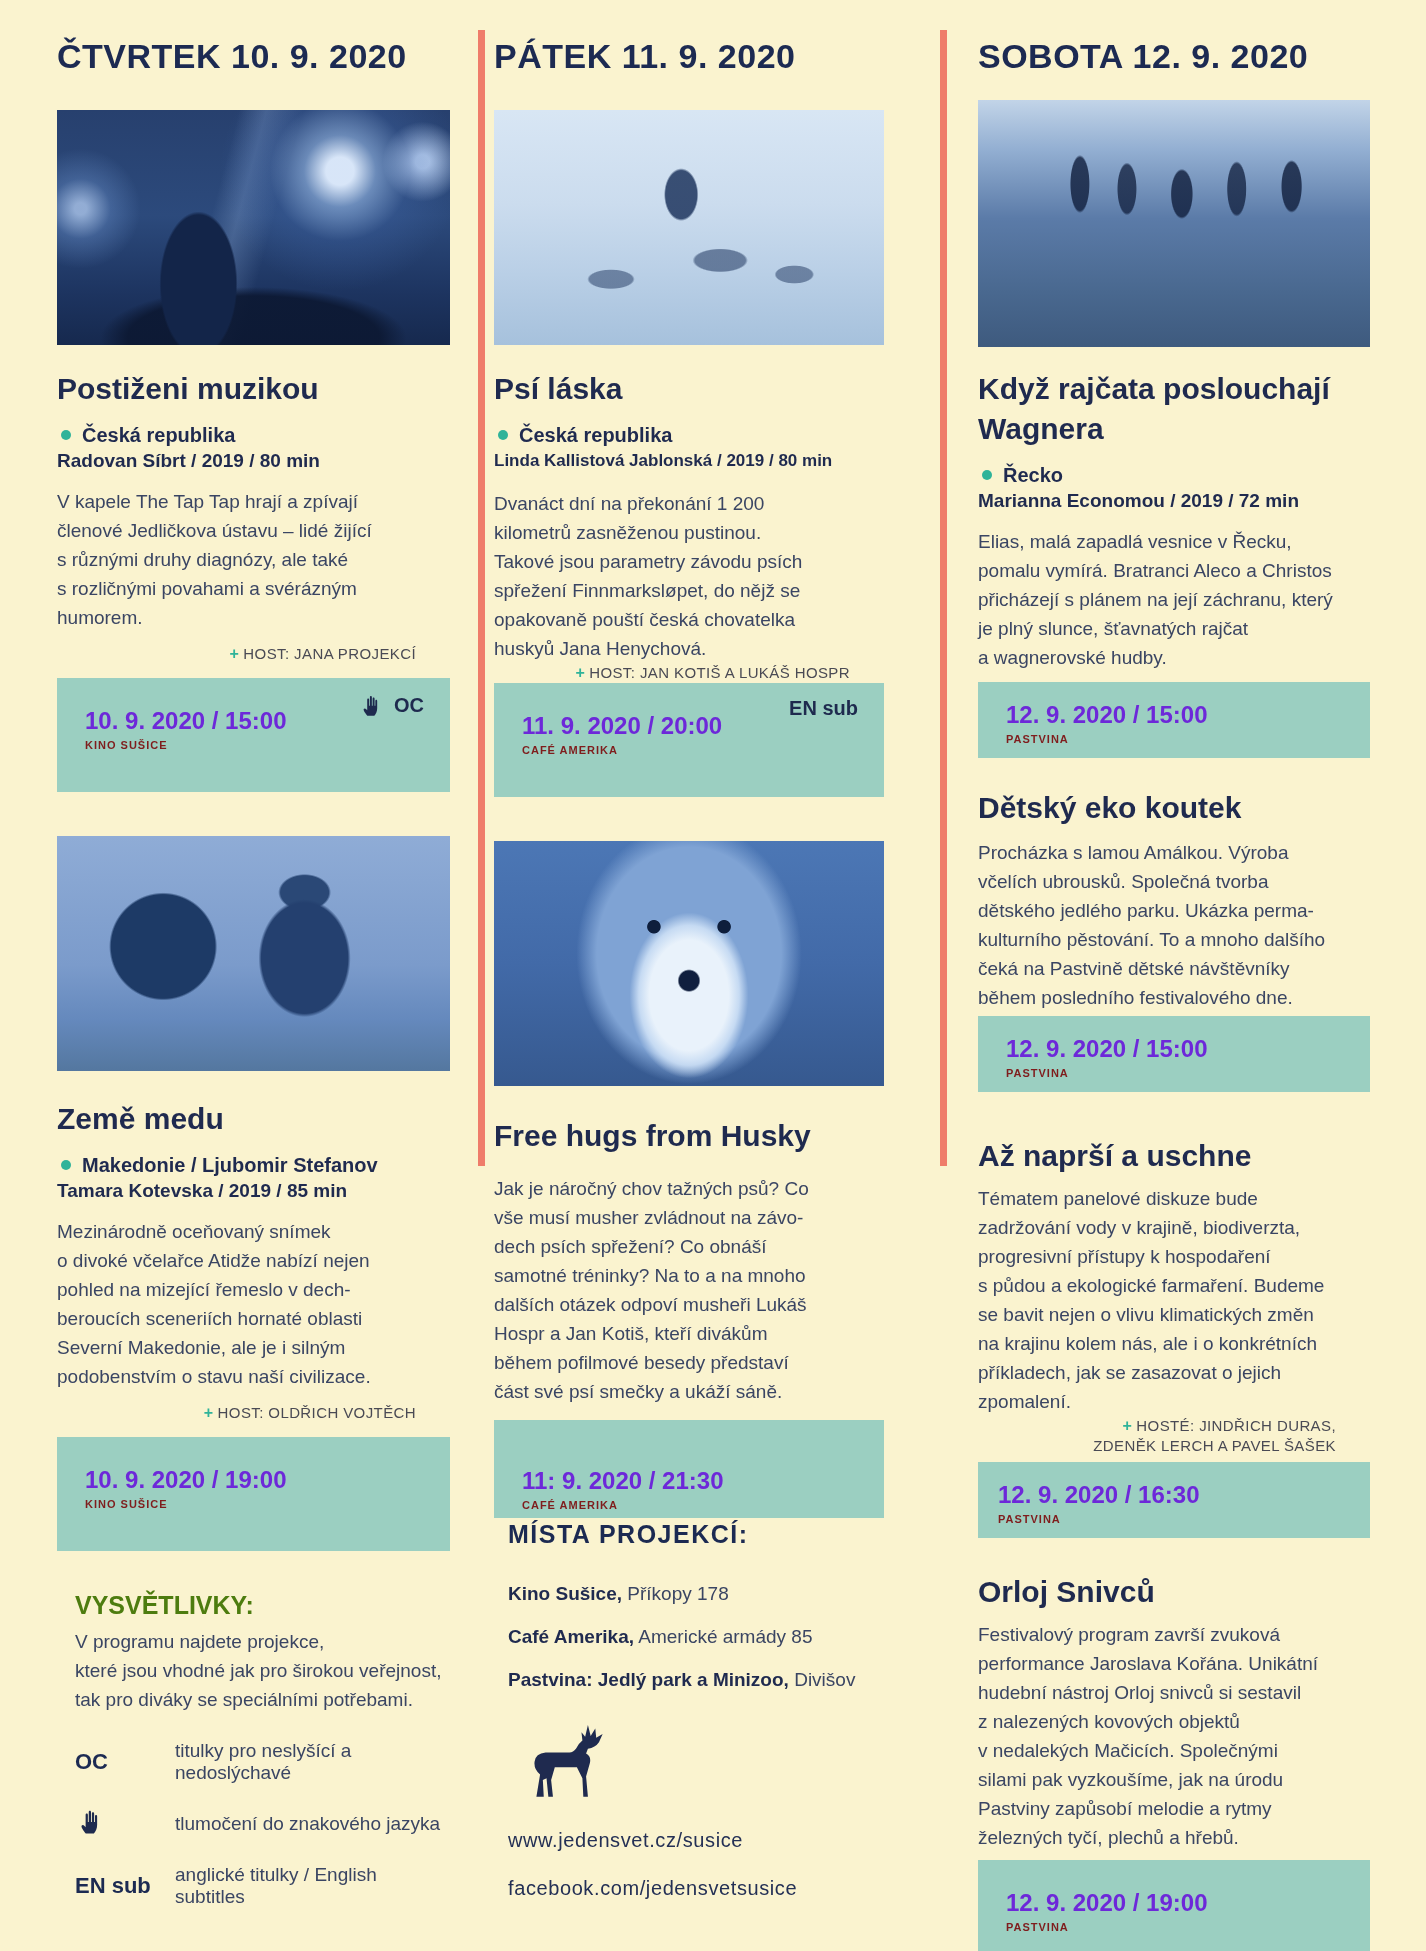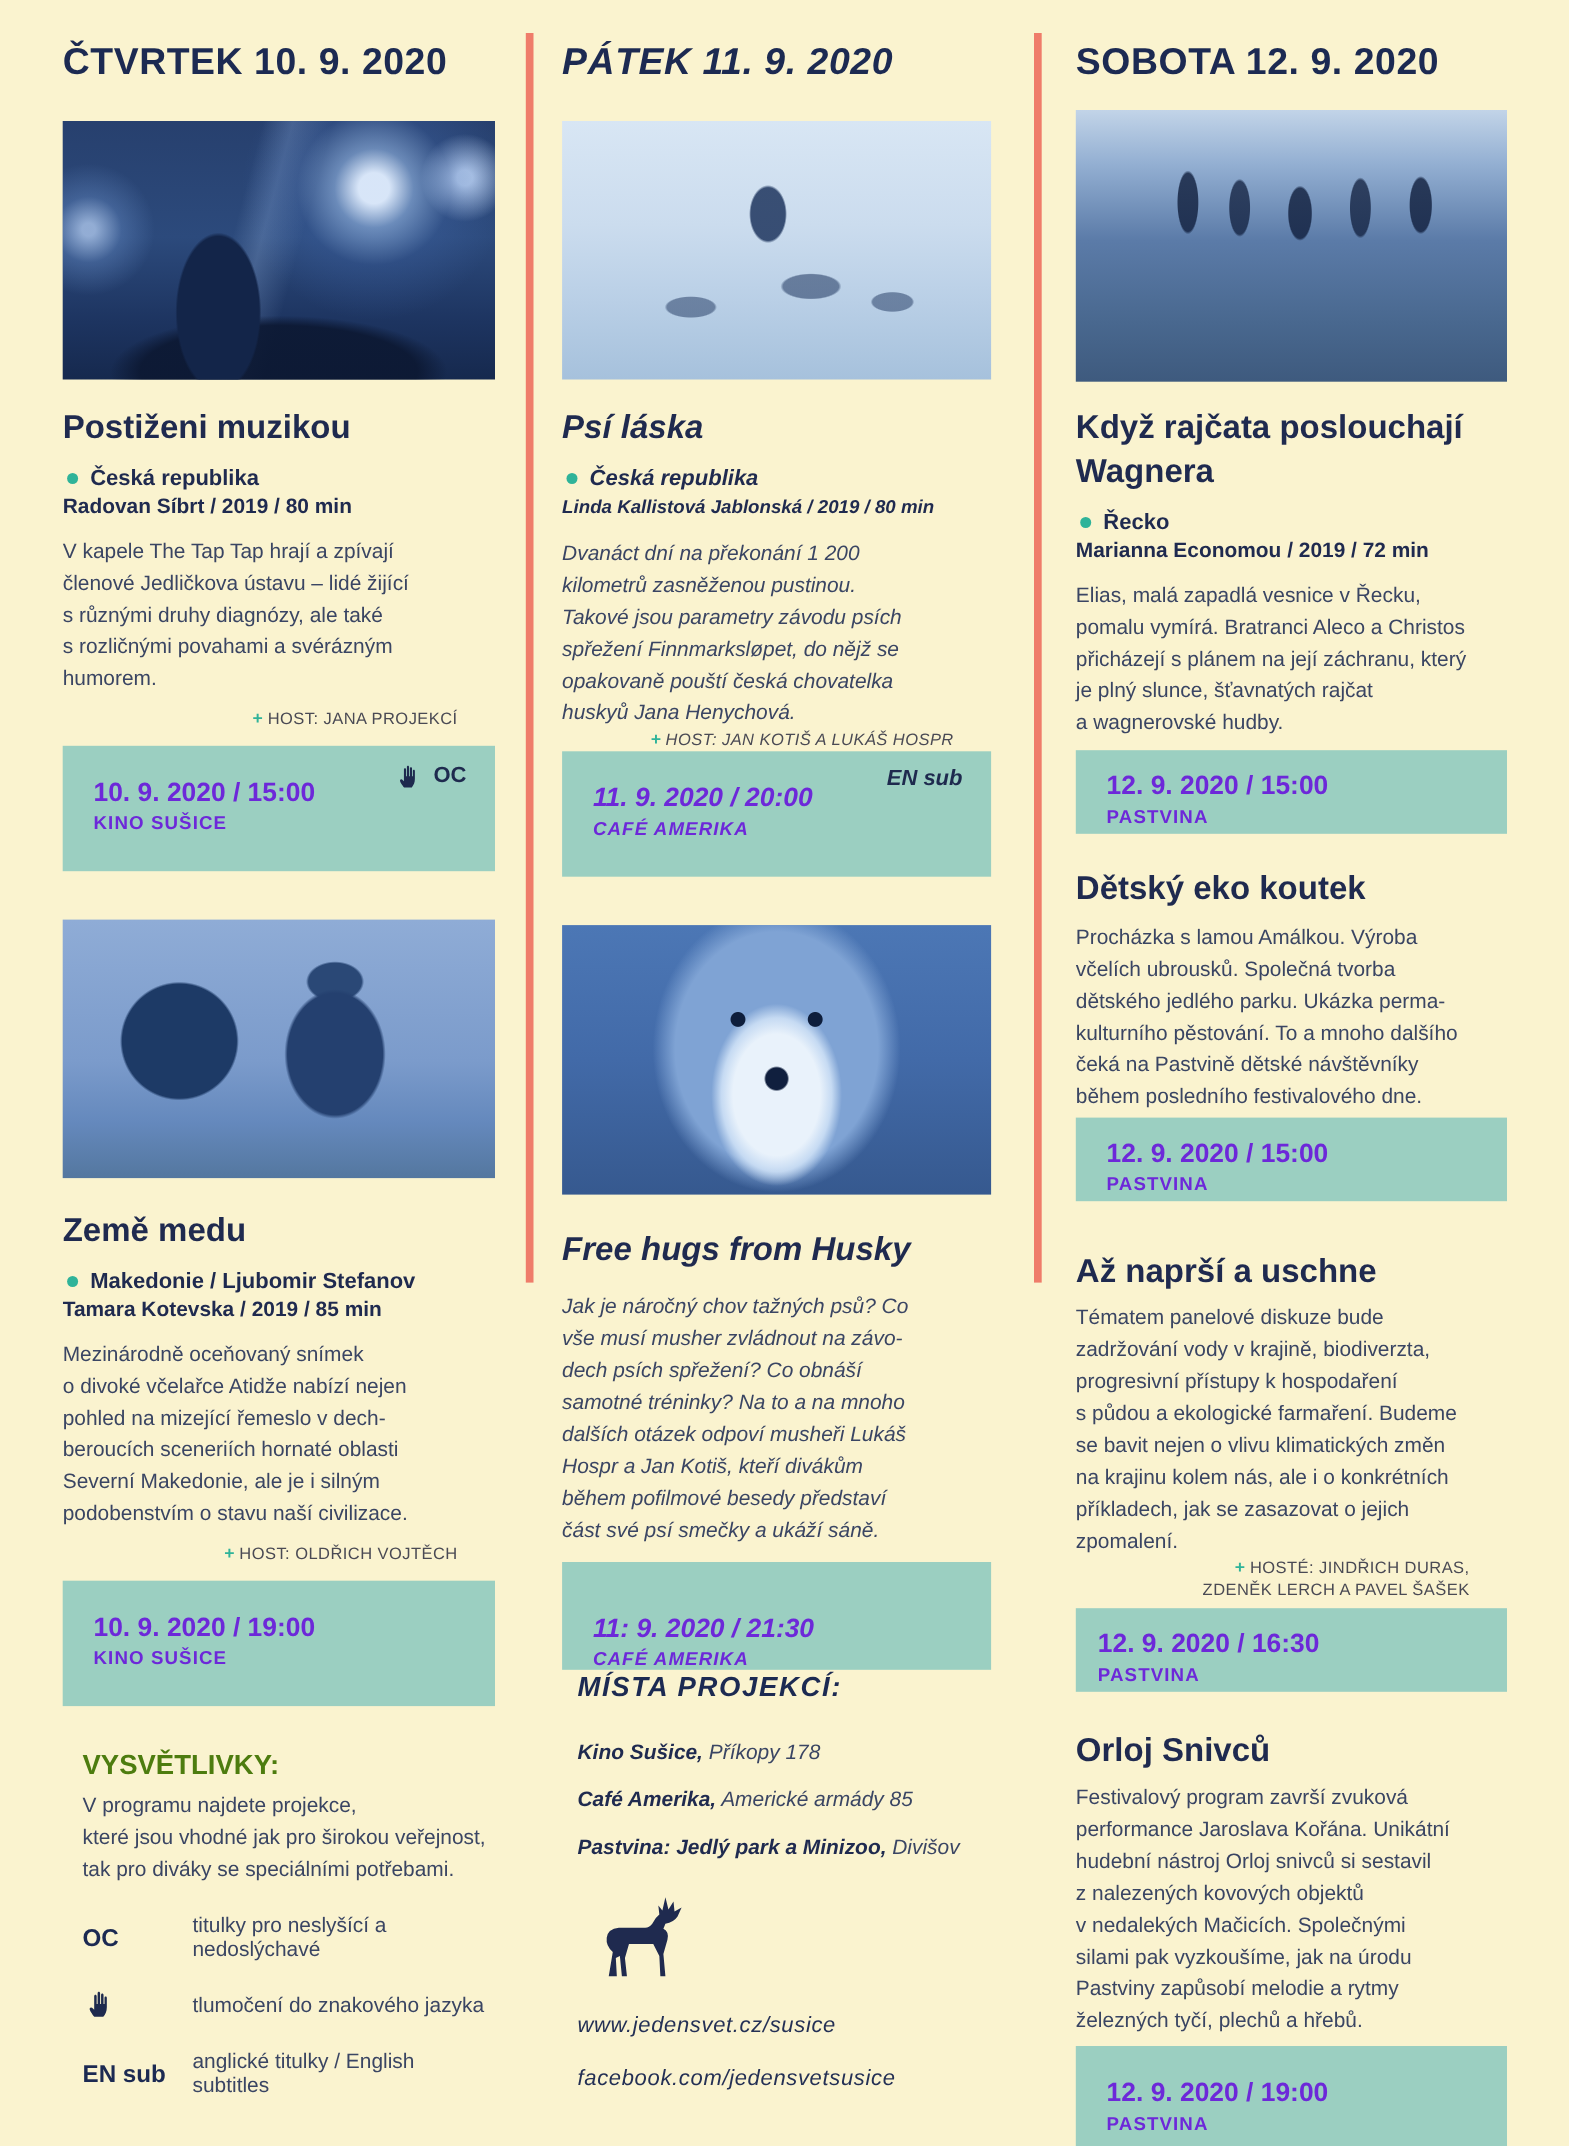--- a/index.html
+++ b/index.html
@@ -9,21 +9,21 @@
     background:#FAF3CF;
     font-family:"Liberation Sans", sans-serif;
     overflow:hidden;
     color:#1F2A4F;
   }
   .divider{position:absolute;top:30px;width:7px;height:1136px;background:#EF7C6A;}
   #divider1{left:478px;}
   #divider2{left:940px;}
   .col{position:absolute;top:0;}
   #col1{left:57px;width:393px;}
-  #col2{left:511px;width:390px;font-style:italic;}
+  #col2{left:494px;width:390px;}
   #col3{left:978px;width:392px;}
 
   .day-header{font-size:34px;line-height:40px;font-weight:bold;color:#1C2A52;letter-spacing:.5px;margin:36px 0 0;}
   .photo{width:100%;margin-top:34px;}
   .photo.h235{height:235px;}
   .photo.h245{height:245px;}
   .photo.h247{height:247px;margin-top:24px;}
 
   .photo.concert{
     background:
@@ -75,21 +75,21 @@
   .country{font-size:20px;font-weight:bold;color:#1F2A4F;line-height:24px;}
   .credits{font-size:19px;line-height:24px;font-weight:bold;color:#1F2A4F;margin-top:2px;}
   .credits.small{font-size:17px;}
   .synopsis{font-size:19px;line-height:29px;color:#3A4563;white-space:pre-line;margin:14px 0 0;}
   .host{margin-top:12px;text-align:right;padding-right:34px;font-size:15px;line-height:20px;color:#4A4A54;letter-spacing:.4px;white-space:pre-line;}
   .plus{color:#2FB399;font-weight:bold;margin-right:4px;font-size:16px;}
 
   .box{position:relative;margin-top:14px;height:84px;background:#9BCFC1;padding:30px 0 0 28px;box-sizing:content-box;}
   .box.short{height:56px;padding-top:20px;}
   .box-date{font-size:24px;font-weight:bold;color:#6d28d9;line-height:26px;}
-  .box-venue{font-size:17px;font-weight:bold;letter-spacing:1px;color:#6d28d9;margin-top:5px;}
+  .box-venue{font-size:11px;font-weight:bold;letter-spacing:1px;color:#7f1d1d;margin-top:5px;}
   .box-badge{position:absolute;top:14px;right:26px;display:flex;align-items:center;gap:10px;font-size:20px;font-weight:bold;color:#1E2A4E;}
   .hand-svg{width:26px;height:26px;fill:#1E2A4E;}
 
   .legend{margin-top:38px;padding-left:18px;}
   .legend-title{font-size:25px;font-weight:bold;color:#4d7c0f;line-height:32px;margin:0;}
   .legend-intro{font-size:19px;line-height:29px;color:#3A4563;white-space:pre-line;margin:6px 0 0;}
   .legend-item{display:flex;align-items:center;margin-top:22px;min-height:28px;}
   .legend-item.first{margin-top:26px;}
   .legend-key{flex:0 0 100px;font-size:22px;font-weight:bold;color:#1C2A52;}
   .legend-key .hand-svg{width:30px;height:30px;}

